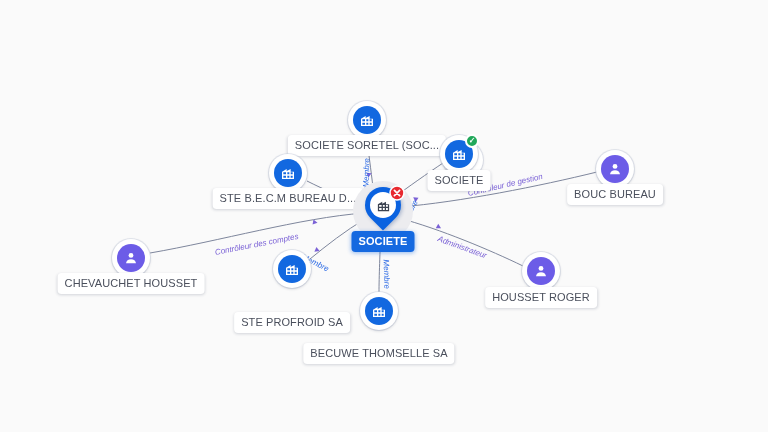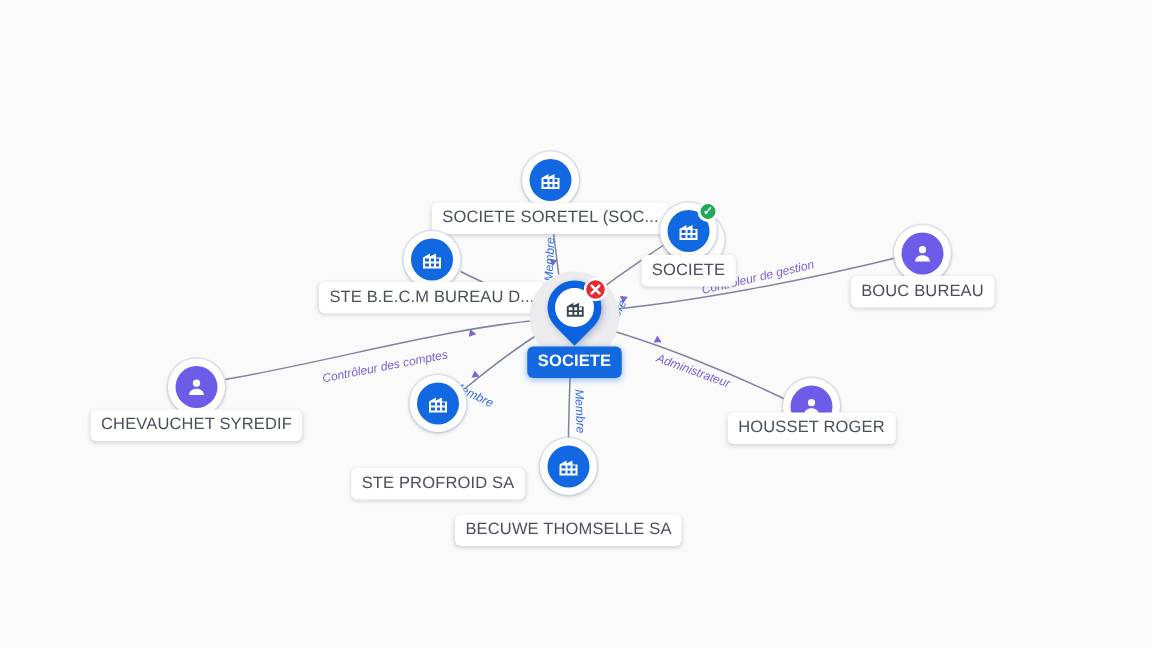--- a/index.html
+++ b/index.html
@@ -249,21 +249,21 @@
       </div>
       <div class="node" style="left: 131px; top: 258px;">
         <div class="node-puck">
           <div class="node-disc disc-person" style="background: rgb(108, 92, 231);">
             <svg width="16" height="16" viewBox="0 0 24 24" aria-hidden="true">
               <circle cx="12" cy="8.2" r="3.6" fill="#ffffff"></circle>
               <path fill="#ffffff" d="M4.6 20c0-4 3.4-6.3 7.4-6.3S19.4 16 19.4 20z"></path>
             </svg>
           </div>
         </div>
-        <div class="node-label" style="top: 15px;">CHEVAUCHET SYREDIF</div>
+        <div class="node-label" style="top: 15px;">CHEVAUCHET HOUSSET</div>
       </div>
       <div class="node" style="left: 292px; top: 269px;">
         <div class="node-puck">
           <div class="node-disc disc-company" style="background: rgb(18, 104, 224);">
             <svg width="16" height="16" viewBox="0 0 24 24" aria-hidden="true">
               <path fill="#ffffff" d="M3 21V10l7-4v3l6-3v4h5v11H3zm2-2h4v-3H5v3zm0-5h4v-3H5v3zm6 5h3v-3h-3v3zm0-5h3v-3h-3v3zm5 5h3v-3h-3v3zm0-5h3v-3h-3v3z"></path>
             </svg>
           </div>
         </div>
         <div class="node-label" style="top: 15px; margin-top: 28px;">STE PROFROID SA</div>
@@ -280,21 +280,21 @@
       </div>
       <div class="node" style="left: 541px; top: 271px;">
         <div class="node-puck">
           <div class="node-disc disc-person" style="background: rgb(108, 92, 231);">
             <svg width="16" height="16" viewBox="0 0 24 24" aria-hidden="true">
               <circle cx="12" cy="8.2" r="3.6" fill="#ffffff"></circle>
               <path fill="#ffffff" d="M4.6 20c0-4 3.4-6.3 7.4-6.3S19.4 16 19.4 20z"></path>
             </svg>
           </div>
         </div>
-        <div class="node-label" style="top: 4px;">HOUSSET ROGER</div>
+        <div class="node-label" style="top: 16px;">HOUSSET ROGER</div>
       </div>
     </div>
 
   <div class="node" id="center-node" style="left: 383px; top: 213px;">
     <div class="pin-halo"></div>
     <div class="pin-shape"></div>
     <div class="pin-inner">
       <svg width="15" height="15" viewBox="0 0 24 24" aria-hidden="true">
         <path fill="#3c4351" d="M3 21V10l7-4v3l6-3v4h5v11H3zm2-2h4v-3H5v3zm0-5h4v-3H5v3zm6 5h3v-3h-3v3zm0-5h3v-3h-3v3zm5 5h3v-3h-3v3zm0-5h3v-3h-3v3z"></path>
       </svg>

